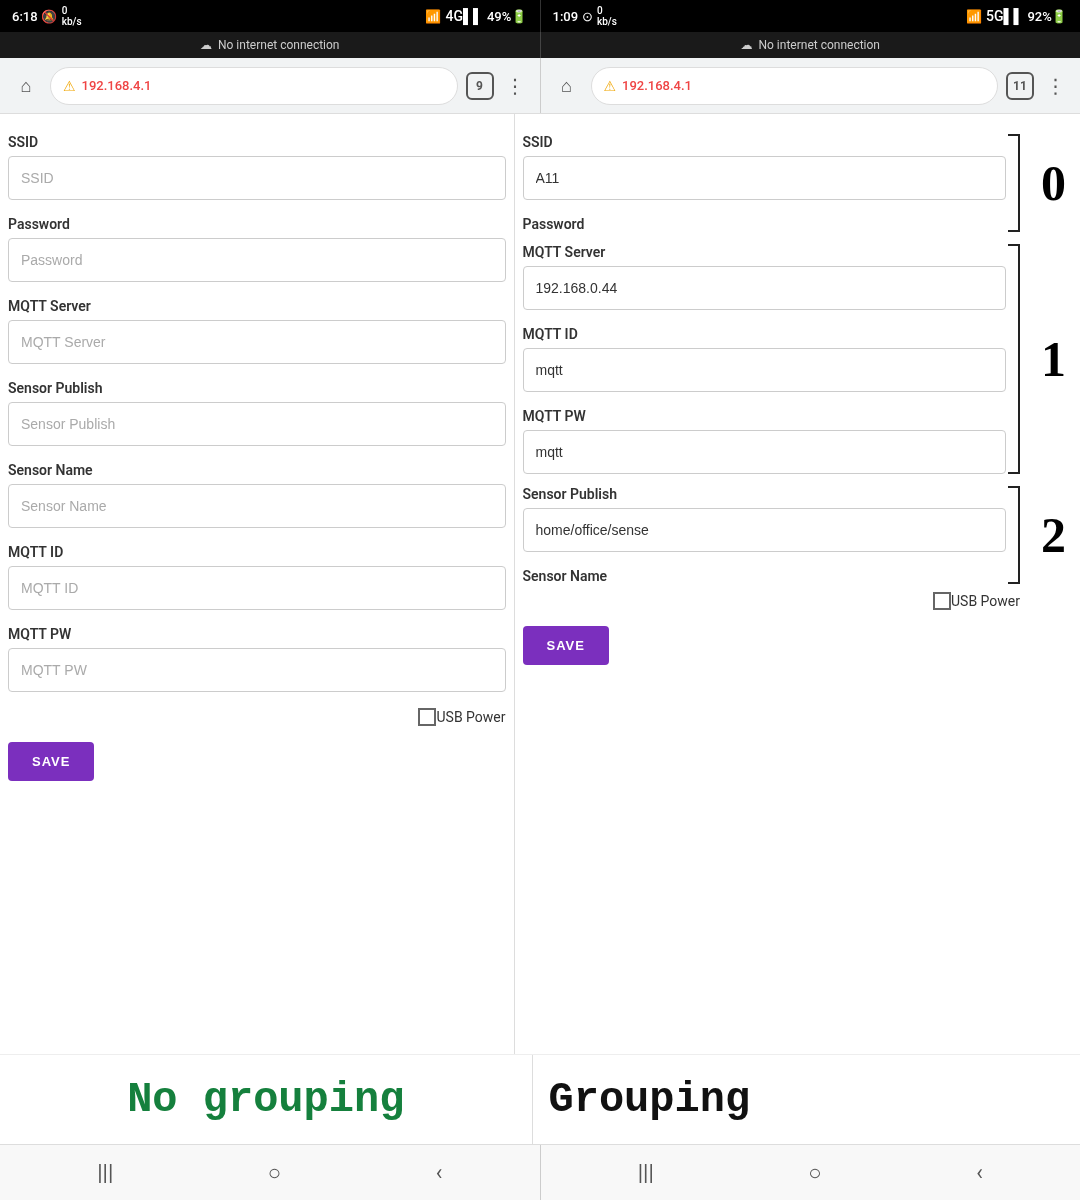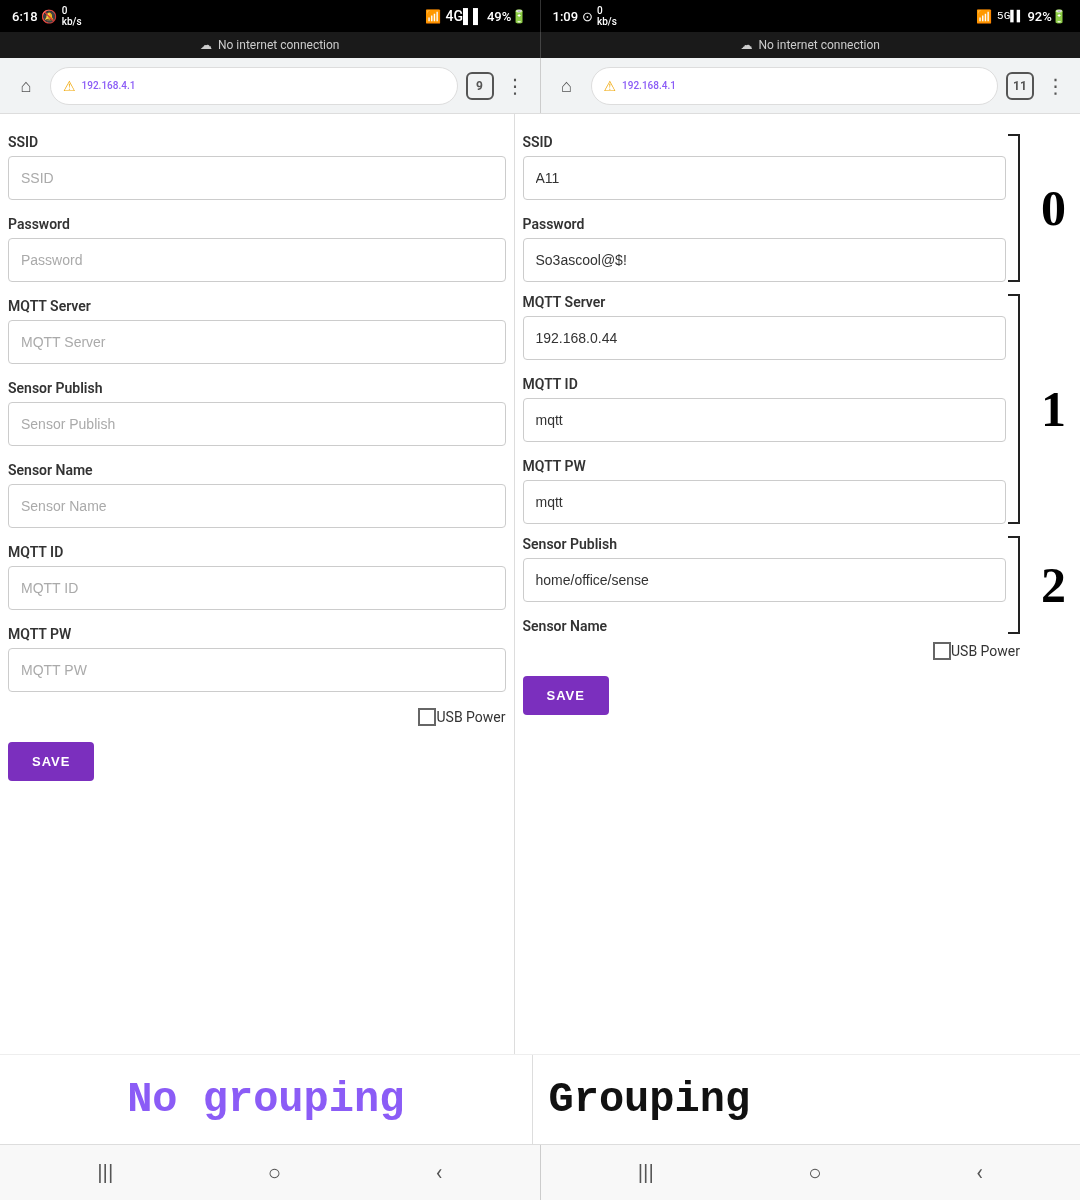--- a/index.html
+++ b/index.html
@@ -81,22 +81,22 @@
       align-items: center;
       padding: 0 12px;
       gap: 6px;
       height: 38px;
     }
     .address-bar .warning-icon {
       color: #f0a500;
       font-size: 14px;
     }
     .address-bar .url-text {
-      font-size: 10px;
-      color: #8b5cf6;
+      font-size: 13px;
+      color: #ef4444;
       font-weight: 500;
     }
     .tab-count {
       width: 28px; height: 28px;
       border: 2px solid #555;
       border-radius: 6px;
       display: flex; align-items: center; justify-content: center;
       font-size: 12px;
       font-weight: bold;
       color: #555;
@@ -199,21 +199,21 @@
       border-top: 1px solid #eee;
     }
     .bottom-label {
       flex: 1;
       display: flex;
       align-items: center;
       justify-content: center;
       font-size: 42px;
       font-family: 'Courier New', Courier, monospace;
       font-weight: bold;
-      color: #8b5cf6;
+      color: #15803d;
     }
     .bottom-label-right {
       flex: 1;
       display: flex;
       align-items: center;
       justify-content: flex-start;
       font-size: 42px;
       font-family: 'Courier New', Courier, monospace;
       font-weight: bold;
       color: #111;
@@ -261,21 +261,21 @@
   </div>
   <div class="divider-v"></div>
   <div class="status-bar">
     <div class="left">
       <span>1:09</span>
       <span>⊙</span>
       <span style="font-size:10px;">0<br>kb/s</span>
     </div>
     <div class="right">
       <span>📶</span>
-      <span style="font-size:11px;font-family:Liberation Mono, monospace;">5G▌▌</span>
+      <span style="font-size:14px;">5G▌▌</span>
       <span>92%🔋</span>
     </div>
   </div>
 </div>
 
 <div class="no-internet-bars">
   <div class="no-internet">
     <span>☁</span>
     <span>No internet connection</span>
   </div>
@@ -352,21 +352,20 @@
 
     
     <div style="position: relative; margin-bottom: 12px;">
       <div style="padding-right: 14px;">
         <div class="field-group">
           <label class="field-label">SSID</label>
           <input class="field-input" type="text" value="A11" style="">
         </div>
         <div class="field-group" style="margin-bottom:0;">
           <label class="field-label">Password</label>
-          <input class="field-input" type="text" value="So3ascool@$!" style="">
         </div>
       </div>
       <div style="position:absolute; right:0; top:0; bottom:0; width:12px; border-top:2.5px solid #222; border-right:2.5px solid #222; border-bottom:2.5px solid #222;"></div>
       <span style="position:absolute; right:-46px; top:50%; transform:translateY(-50%); font-size:50px; font-weight:bold; font-family:Georgia,serif;">0</span>
     </div>
 
     
     <div style="position: relative; margin-bottom: 12px; margin-top:4px;">
       <div style="padding-right: 14px;">
         <div class="field-group">

